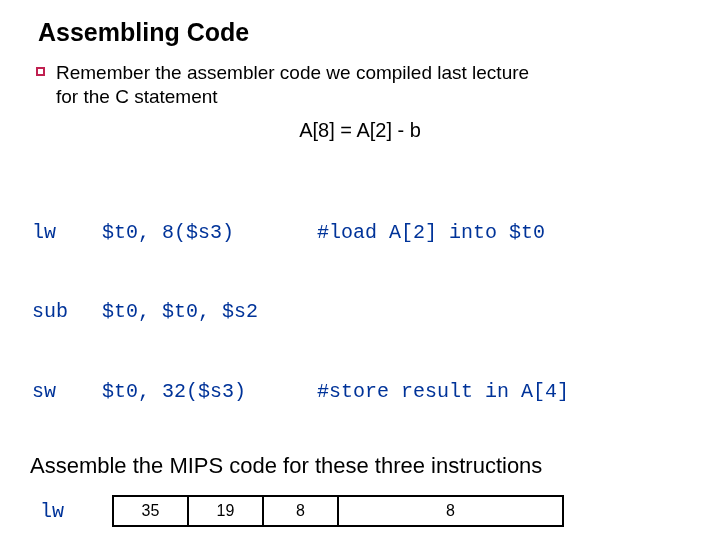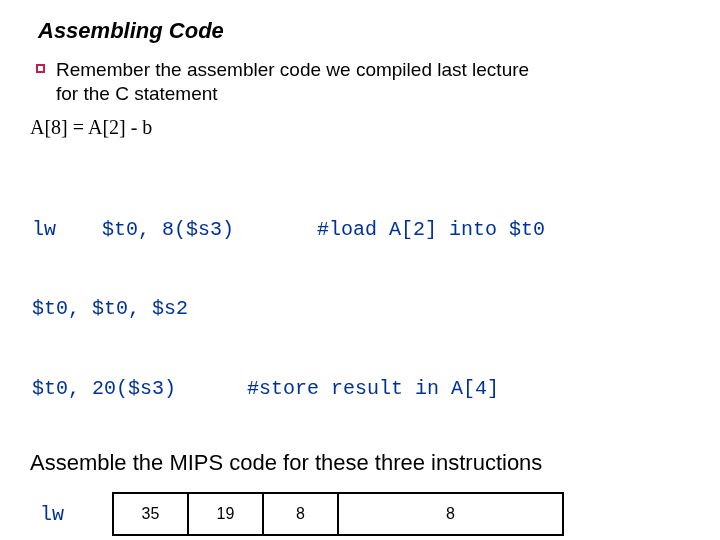--- a/index.html
+++ b/index.html
@@ -5,45 +5,44 @@
   * { margin: 0; padding: 0; box-sizing: border-box; }
   body {
     width: 720px;
     height: 540px;
     font-family: Arial, Helvetica, sans-serif;
     background: #fff;
     color: #000;
     padding: 10px 30px 10px 30px;
   }
   .title {
-    font-size: 22px;
+    font-size: 25px;
     font-weight: bold;
     margin: 8px 0 14px 8px;
-    font-style: italic;
   }
   .bullet-block {
     margin-left: 26px;
     position: relative;
     font-size: 19px;
     line-height: 1.25;
     margin-bottom: 6px;
   }
   .bullet-square {
     position: absolute;
     left: -20px;
     top: 6px;
     width: 9px;
     height: 9px;
     border: 2px solid #c02050;
     background: #fff;
   }
   .c-stmt {
-    font-family: Liberation Serif, serif;
+    font-family: Liberation Sans, sans-serif;
     font-size: 20px;
-    text-align: left;
+    text-align: center;
     margin: 10px 0 26px 0;
   }
   .asm-block {
     font-family: "Courier New", monospace;
     font-size: 20px;
     color: #003399;
     line-height: 1.32;
     margin-left: 2px;
     margin-bottom: 22px;
     white-space: pre;
@@ -71,21 +70,21 @@
     color: #003399;
   }
   .fields {
     display: flex;
     border: 2px solid #000;
     border-right: none;
     font-family: Arial, sans-serif;
     font-size: 16px;
   }
   .cell {
-    height: 40px;
+    height: 28px;
     border-right: 2px solid #000;
     display: flex;
     align-items: center;
     justify-content: center;
   }
   .w-op { width: 75px; }
   .w-rs { width: 75px; }
   .w-rt { width: 75px; }
   .w-imm { width: 225px; }
 </style>
@@ -100,24 +99,24 @@
   <span>for the C statement</span>
 </div>
 
 <div class="c-stmt">A[8] = A[2] - b</div>
 
 <div class="asm-block">
   <div class="asm-row">
     <span class="mn">lw</span><span class="args">$t0, 8($s3)</span><span class="cmt">#load A[2] into $t0</span>
   </div>
   <div class="asm-row">
-    <span class="args">$t0, $t0, $s2</span>
+    <span class="mn">sub</span><span class="args">$t0, $t0, $s2</span>
   </div>
   <div class="asm-row">
-    <span class="args">$t0, 20($s3)</span><span class="cmt">#store result in A[4]</span>
+    <span class="mn">sw</span><span class="args">$t0, 32($s3)</span><span class="cmt">#store result in A[4]</span>
   </div>
 </div>
 
 <div class="instr-text">Assemble the MIPS code for these three instructions</div>
 
 <div class="table-area">
 
   <div class="row">
     <div class="row-label">lw</div>
     <div class="fields">

